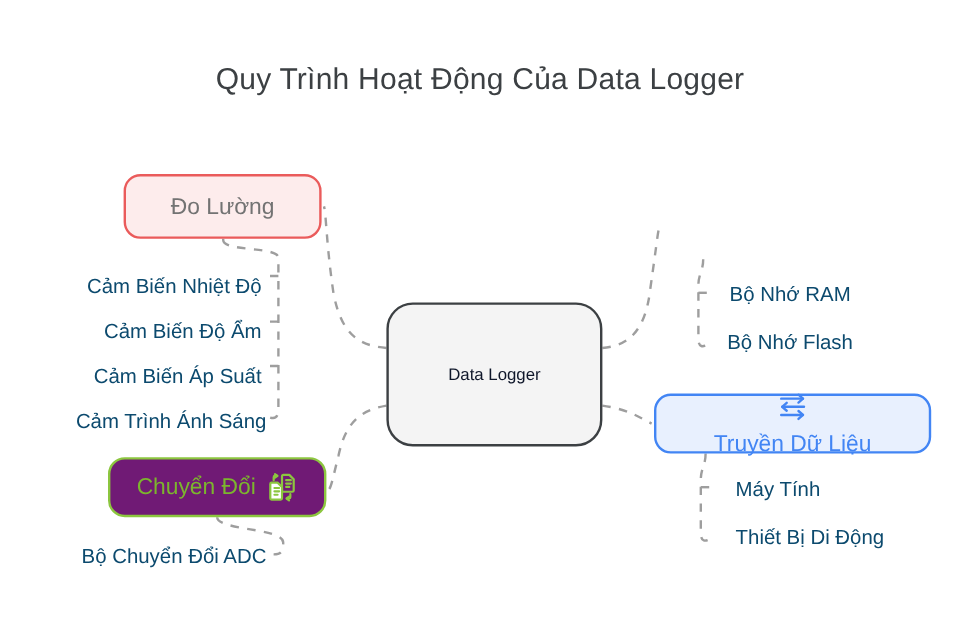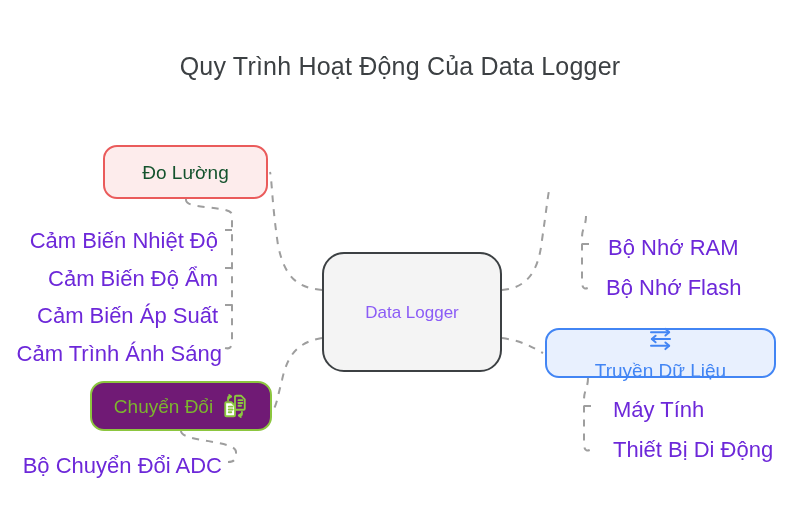--- a/index.html
+++ b/index.html
@@ -61,33 +61,33 @@
   #node-center {
     left: 322px;
     top: 252px;
     width: 180px;
     height: 120px;
     background: #f4f4f4;
     border-color: #3c4043;
     border-radius: 22px;
   }
   #node-center .label {
-    font-size: 17px;
-    color: #8b5cf6;
+    font-size: 14px;
+    color: #0f172a;
   }
 
   #node-measure {
     left: 103px;
     top: 145px;
     width: 165px;
     height: 54px;
     background: #fdecec;
     border-color: #ea5b5b;
   }
-  #node-measure .label { color: #14532d; }
+  #node-measure .label { color: #737373; }
 
   #node-convert {
     left: 90px;
     top: 381px;
     width: 182px;
     height: 50px;
     background: #701a75;
     border-color: #8cc63f;
   }
   #node-convert .label { color: #7cb52e; }
@@ -118,22 +118,22 @@
     align-items: center;
     justify-content: center;
     width: 26px;
     height: 26px;
     flex: 0 0 auto;
   }
 
   
   .leaf {
     position: absolute;
-    font-size: 22px;
-    color: #6d28d9;
+    font-size: 17px;
+    color: #0c4a6e;
     white-space: nowrap;
     line-height: 1;
   }
   .leaf.right-aligned {
     text-align: right;
     transform: translateX(-100%);
   }
 </style>
 </head>
 <body>

